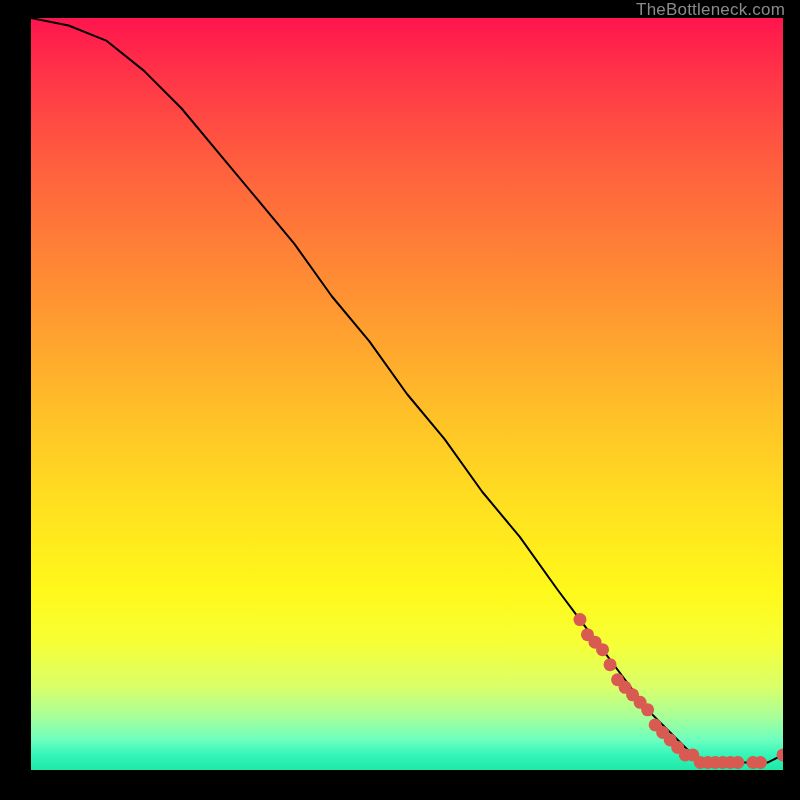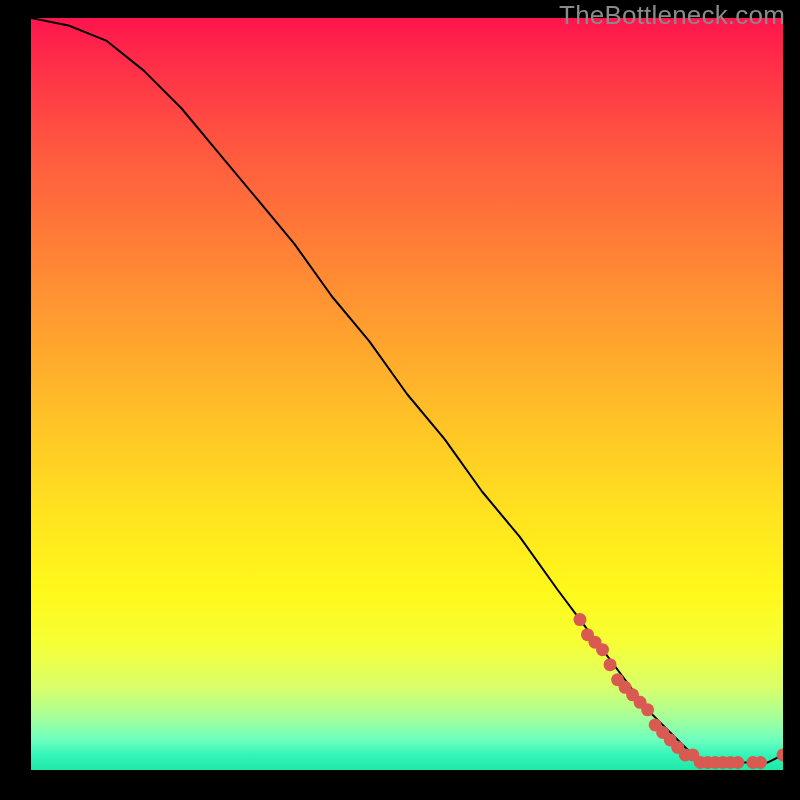--- a/index.html
+++ b/index.html
@@ -45,21 +45,21 @@
     left: 0;
     top: 0;
     width: 752px;
     height: 752px;
   }
   .watermark {
     position: absolute;
     top: 0;
     right: 15px;
     color: #8a8a8a;
-    font-size: 26px;
+    font-size: 17px;
     font-weight: 500;
     letter-spacing: 0.2px;
     user-select: none;
   }
 </style>
 </head>
 <body>
 
 <div class="stage">
 

